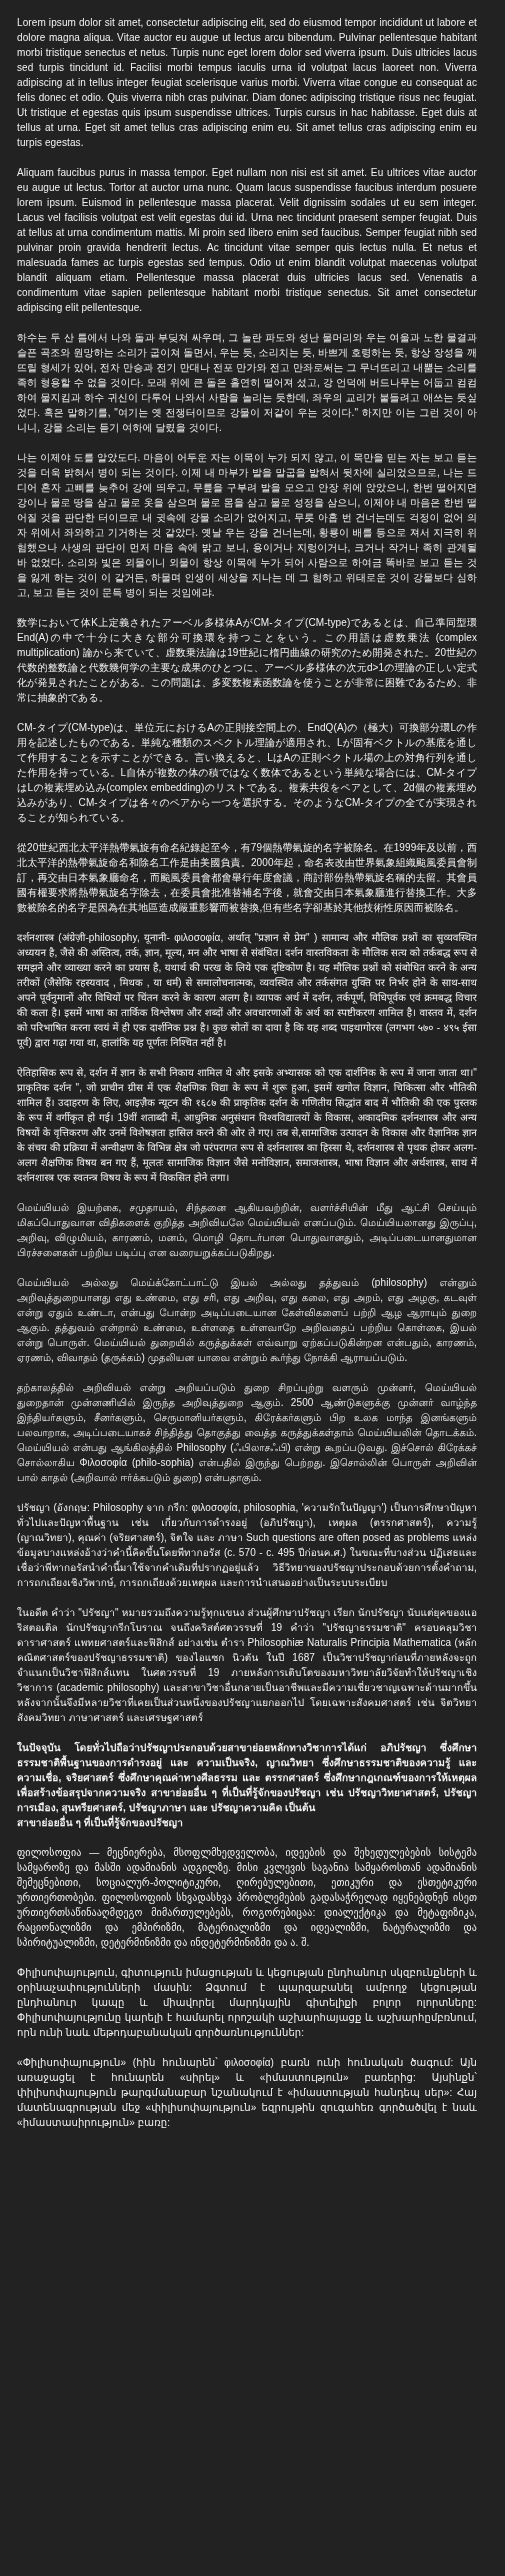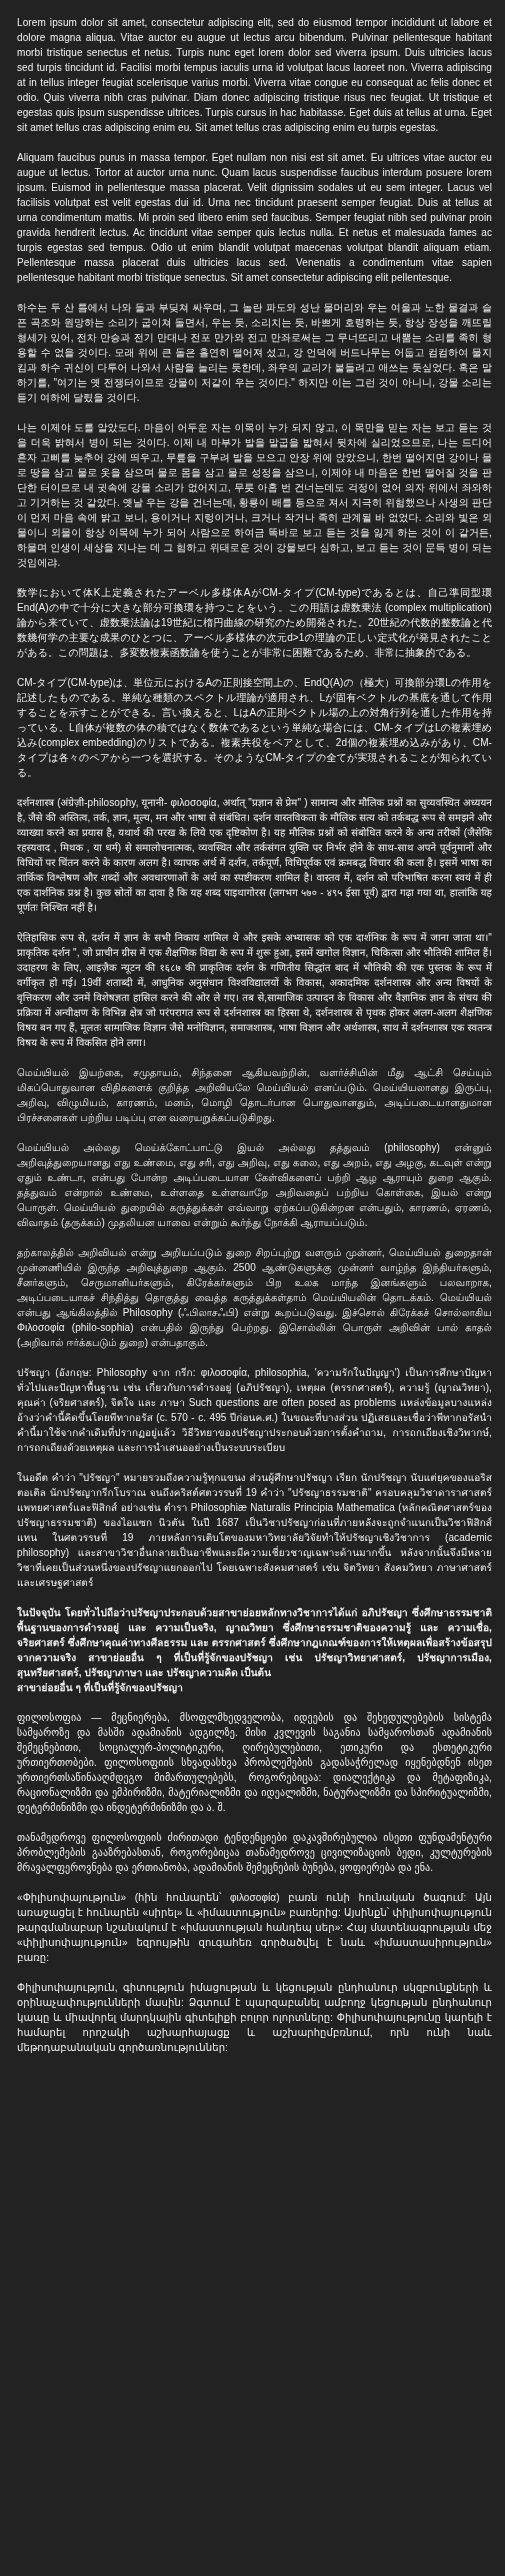--- a/index.html
+++ b/index.html
@@ -18,44 +18,44 @@
     padding: 15px 12px 0 17px;
     color: #f2f2f2;
     font-family: "Liberation Sans", "DejaVu Sans", sans-serif;
     font-size: 10px;
     line-height: 15px;
     text-align: justify;
     letter-spacing: 0.1px;
     word-break: normal;
   }
   .doc p {
-    margin: 0 1px 15px 0;
+    margin: 0 16px 15px 0;
   }
   .doc p.pre-line {
     white-space: pre-line;
     font-weight: bold;
   }
 </style>
 </head>
 <body>
 
 <div class="doc">
   <p lang="la">Lorem ipsum dolor sit amet, consectetur adipiscing elit, sed do eiusmod tempor incididunt ut labore et dolore magna aliqua. Vitae auctor eu augue ut lectus arcu bibendum. Pulvinar pellentesque habitant morbi tristique senectus et netus. Turpis nunc eget lorem dolor sed viverra ipsum. Duis ultricies lacus sed turpis tincidunt id. Facilisi morbi tempus iaculis urna id volutpat lacus laoreet non. Viverra adipiscing at in tellus integer feugiat scelerisque varius morbi. Viverra vitae congue eu consequat ac felis donec et odio. Quis viverra nibh cras pulvinar. Diam donec adipiscing tristique risus nec feugiat. Ut tristique et egestas quis ipsum suspendisse ultrices. Turpis cursus in hac habitasse. Eget duis at tellus at urna. Eget sit amet tellus cras adipiscing enim eu. Sit amet tellus cras adipiscing enim eu turpis egestas.</p>
   <p lang="la">Aliquam faucibus purus in massa tempor. Eget nullam non nisi est sit amet. Eu ultrices vitae auctor eu augue ut lectus. Tortor at auctor urna nunc. Quam lacus suspendisse faucibus interdum posuere lorem ipsum. Euismod in pellentesque massa placerat. Velit dignissim sodales ut eu sem integer. Lacus vel facilisis volutpat est velit egestas dui id. Urna nec tincidunt praesent semper feugiat. Duis at tellus at urna condimentum mattis. Mi proin sed libero enim sed faucibus. Semper feugiat nibh sed pulvinar proin gravida hendrerit lectus. Ac tincidunt vitae semper quis lectus nulla. Et netus et malesuada fames ac turpis egestas sed tempus. Odio ut enim blandit volutpat maecenas volutpat blandit aliquam etiam. Pellentesque massa placerat duis ultricies lacus sed. Venenatis a condimentum vitae sapien pellentesque habitant morbi tristique senectus. Sit amet consectetur adipiscing elit pellentesque.</p>
   <p lang="ko">하수는 두 산 틈에서 나와 돌과 부딪쳐 싸우며, 그 놀란 파도와 성난 물머리와 우는 여울과 노한 물결과 슬픈 곡조와 원망하는 소리가 굽이쳐 돌면서, 우는 듯, 소리치는 듯, 바쁘게 호령하는 듯, 항상 장성을 깨뜨릴 형세가 있어, 전차 만승과 전기 만대나 전포 만가와 전고 만좌로써는 그 무너뜨리고 내뿜는 소리를 족히 형용할 수 없을 것이다. 모래 위에 큰 돌은 홀연히 떨어져 섰고, 강 언덕에 버드나무는 어둡고 컴컴하여 물지킴과 하수 귀신이 다투어 나와서 사람을 놀리는 듯한데, 좌우의 교리가 붙들려고 애쓰는 듯싶었다. 혹은 말하기를, "여기는 옛 전쟁터이므로 강물이 저같이 우는 것이다." 하지만 이는 그런 것이 아니니, 강물 소리는 듣기 여하에 달렸을 것이다.</p>
   <p lang="ko">나는 이제야 도를 알았도다. 마음이 어두운 자는 이목이 누가 되지 않고, 이 목만을 믿는 자는 보고 듣는 것을 더욱 밝혀서 병이 되는 것이다. 이제 내 마부가 발을 말굽을 밟혀서 뒷차에 실리었으므로, 나는 드디어 혼자 고삐를 늦추어 강에 띄우고, 무릎을 구부려 발을 모으고 안장 위에 앉았으니, 한번 떨어지면 강이나 물로 땅을 삼고 물로 옷을 삼으며 물로 몸을 삼고 물로 성정을 삼으니, 이제야 내 마음은 한번 떨어질 것을 판단한 터이므로 내 귓속에 강물 소리가 없어지고, 무릇 아홉 번 건너는데도 걱정이 없어 의자 위에서 좌와하고 기거하는 것 같았다. 옛날 우는 강을 건너는데, 황룡이 배를 등으로 져서 지극히 위험했으나 사생의 판단이 먼저 마음 속에 밝고 보니, 용이거나 지렁이거나, 크거나 작거나 족히 관계될 바 없었다. 소리와 빛은 외물이니 외물이 항상 이목에 누가 되어 사람으로 하여금 똑바로 보고 듣는 것을 잃게 하는 것이 이 같거든, 하물며 인생이 세상을 지나는 데 그 험하고 위태로운 것이 강물보다 심하고, 보고 듣는 것이 문득 병이 되는 것임에랴.</p>
   <p lang="ja">数学において体K上定義されたアーベル多様体AがCM-タイプ(CM-type)であるとは、自己準同型環 End(A)の中で十分に大きな部分可換環を持つことをいう。この用語は虚数乗法 (complex multiplication) 論から来ていて、虚数乗法論は19世紀に楕円曲線の研究のため開発された。20世紀の代数的整数論と代数幾何学の主要な成果のひとつに、アーベル多様体の次元d&gt;1の理論の正しい定式化が発見されたことがある。この問題は、多変数複素函数論を使うことが非常に困難であるため、非常に抽象的である。</p>
   <p lang="ja">CM-タイプ(CM-type)は、単位元におけるAの正則接空間上の、EndQ(A)の（極大）可換部分環Lの作用を記述したものである。単純な種類のスペクトル理論が適用され、Lが固有ベクトルの基底を通して作用することを示すことができる。言い換えると、LはAの正則ベクトル場の上の対角行列を通した作用を持っている。L自体が複数の体の積ではなく数体であるという単純な場合には、CM-タイプはLの複素埋め込み(complex embedding)のリストである。複素共役をペアとして、2d個の複素埋め込みがあり、CM-タイプは各々のペアから一つを選択する。そのようなCM-タイプの全てが実現されることが知られている。</p>
+  <p lang="zh">從20世紀西北太平洋熱帶氣旋有命名紀錄起至今，有79個熱帶氣旋的名字被除名。在1999年及以前，西北太平洋的熱帶氣旋命名和除名工作是由美國負責。2000年起，命名表改由世界氣象組織颱風委員會制訂，再交由日本氣象廳命名，而颱風委員會都會舉行年度會議，商討部份熱帶氣旋名稱的去留。其會員國有權要求將熱帶氣旋名字除去，在委員會批准替補名字後，就會交由日本氣象廳進行替換工作。大多數被除名的名字是因為在其地區造成嚴重影響而被替換,但有些名字卻基於其他技術性原因而被除名。</p>
   <p lang="hi">दर्शनशास्त्र (अंग्रेज़ी-philosophy, यूनानी- φιλοσοφία, अर्थात् "प्रज्ञान से प्रेम" ) सामान्य और मौलिक प्रश्नों का सुव्यवस्थित अध्ययन है, जैसे की अस्तित्व, तर्क, ज्ञान, मूल्य, मन और भाषा से संबंधित। दर्शन वास्तविकता के मौलिक सत्य को तर्कबद्ध रूप से समझने और व्याख्या करने का प्रयास है, यथार्थ की परख के लिये एक दृष्टिकोण है। यह मौलिक प्रश्नों को संबोधित करने के अन्य तरीकों (जैसेकि रहस्यवाद , मिथक , या धर्म) से समालोचनात्मक, व्यवस्थित और तर्कसंगत युक्ति पर निर्भर होने के साथ-साथ अपने पूर्वनुमानों और विधियों पर चिंतन करने के कारण अलग है। व्यापक अर्थ में दर्शन, तर्कपूर्ण, विधिपूर्वक एवं क्रमबद्ध विचार की कला है। इसमें भाषा का तार्किक विश्लेषण और शब्दों और अवधारणाओं के अर्थ का स्पष्टीकरण शामिल है। वास्तव में, दर्शन को परिभाषित करना स्वयं में ही एक दार्शनिक प्रश्न है। कुछ स्रोतों का दावा है कि यह शब्द पाइथागोरस (लगभग ५७० - ४९५ ईसा पूर्व) द्वारा गढ़ा गया था, हालांकि यह पूर्णतः निश्चित नहीं है।</p>
   <p lang="hi">ऐतिहासिक रूप से, दर्शन में ज्ञान के सभी निकाय शामिल थे और इसके अभ्यासक को एक दार्शनिक के रूप में जाना जाता था।" प्राकृतिक दर्शन ", जो प्राचीन ग्रीस में एक शैक्षणिक विद्या के रूप में शुरू हुआ, इसमें खगोल विज्ञान, चिकित्सा और भौतिकी शामिल हैं। उदाहरण के लिए, आइज़ैक न्यूटन  की १६८७ की प्राकृतिक दर्शन के गणितीय सिद्धांत बाद में भौतिकी की एक पुस्तक के रूप में वर्गीकृत हो गई। 19वीं शताब्दी में, आधुनिक अनुसंधान विश्वविद्यालयों के विकास, अकादमिक दर्शनशास्त्र और अन्य विषयों के वृत्तिकरण और उनमें विशेषज्ञता हासिल करने की ओर ले गए। तब से,सामाजिक उत्पादन के विकास और वैज्ञानिक ज्ञान के संचय की प्रक्रिया में अन्वीक्षण के विभिन्न क्षेत्र जो परंपरागत रूप से दर्शनशास्त्र का हिस्सा थे, दर्शनशास्त्र से पृथक होकर अलग-अलग शैक्षणिक विषय बन गए हैं, मूलतः सामाजिक विज्ञान जैसे  मनोविज्ञान, समाजशास्त्र, भाषा विज्ञान और अर्थशास्त्र, साथ में दर्शनशास्त्र एक स्वतन्त्र विषय के रूप में विकसित होने लगा।</p>
   <p lang="ta">மெய்யியல் இயற்கை, சமுதாயம், சிந்தனை ஆகியவற்றின், வளர்ச்சியின் மீது ஆட்சி செய்யும் மிகப்பொதுவான விதிகளைக் குறித்த அறிவியலே மெய்யியல் எனப்படும். மெய்யியலானது இருப்பு, அறிவு, விழுமியம், காரணம், மனம், மொழி தொடர்பான பொதுவானதும், அடிப்படையானதுமான பிரச்சனைகள் பற்றிய படிப்பு என வரையறுக்கப்படுகிறது.</p>
   <p lang="ta">மெய்யியல் அல்லது மெய்க்கோட்பாட்டு இயல் அல்லது தத்துவம் (philosophy) என்னும் அறிவுத்துறையானது எது உண்மை, எது சரி, எது அறிவு, எது கலை, எது அறம், எது அழகு, கடவுள் என்று ஏதும் உண்டா, என்பது போன்ற அடிப்படையான கேள்விகளைப் பற்றி ஆழ ஆராயும் துறை ஆகும். தத்துவம் என்றால் உண்மை, உள்ளதை உள்ளவாறே அறிவதைப் பற்றிய கொள்கை, இயல் என்று பொருள். மெய்யியல் துறையில் கருத்துக்கள் எவ்வாறு ஏற்கப்படுகின்றன என்பதும், காரணம், ஏரணம், விவாதம் (தருக்கம்) முதலியன யாவை என்றும் கூர்ந்து நோக்கி ஆராயப்படும்.</p>
   <p lang="ta">தற்காலத்தில் அறிவியல் என்று அறியப்படும் துறை சிறப்புற்று வளரும் முன்னர், மெய்யியல் துறைதான் முன்னணியில் இருந்த அறிவுத்துறை ஆகும். 2500 ஆண்டுகளுக்கு முன்னர் வாழ்ந்த இந்தியர்களும், சீனர்களும், செருமானியர்களும், கிரேக்கர்களும் பிற உலக மாந்த இனங்களும் பலவாறாக, அடிப்படையாகச் சிந்தித்து தொகுத்து வைத்த கருத்துக்கள்தாம் மெய்யியலின் தொடக்கம். மெய்யியல் என்பது ஆங்கிலத்தில் Philosophy (ஃபிலாசஃபி) என்று கூறப்படுவது. இச்சொல் கிரேக்கச் சொல்லாகிய Φιλοσοφία (philo-sophia) என்பதில் இருந்து பெற்றது. இசொல்லின் பொருள் அறிவின் பால் காதல் (அறிவால் ஈர்க்கபடும் துறை) என்பதாகும்.</p>
   <p lang="th">ปรัชญา (อังกฤษ: Philosophy จาก กรีก: φιλοσοφία, philosophia, 'ความรักในปัญญา') เป็นการศึกษาปัญหาทั่วไปและปัญหาพื้นฐาน เช่น เกี่ยวกับการดำรงอยู่ (อภิปรัชญา), เหตุผล (ตรรกศาสตร์), ความรู้ (ญาณวิทยา), คุณค่า (จริยศาสตร์), จิตใจ และ ภาษา Such questions are often posed as problems แหล่งข้อมูลบางแหล่งอ้างว่าคำนี้คิดขึ้นโดยพีทากอรัส (c. 570 - c. 495 ปีก่อนค.ศ.) ในขณะที่บางส่วน ปฏิเสธและเชื่อว่าพีทากอรัสนำคำนี้มาใช้จากคำเดิมที่ปรากฏอยู่แล้ว วิธีวิทยาของปรัชญาประกอบด้วยการตั้งคำถาม, การถกเถียงเชิงวิพากษ์, การถกเถียงด้วยเหตุผล และการนำเสนออย่างเป็นระบบระเบียบ</p>
   <p lang="th">ในอดีต คำว่า "ปรัชญา" หมายรวมถึงความรู้ทุกแขนง ส่วนผู้ศึกษาปรัชญา เรียก นักปรัชญา นับแต่ยุคของแอริสตอเติล นักปรัชญากรีกโบราณ จนถึงคริสต์ศตวรรษที่ 19 คำว่า "ปรัชญาธรรมชาติ" ครอบคลุมวิชาดาราศาสตร์ แพทยศาสตร์และฟิสิกส์ อย่างเช่น ตำรา Philosophiæ Naturalis Principia Mathematica (หลักคณิตศาสตร์ของปรัชญาธรรมชาติ) ของไอแซก นิวตัน ในปี 1687 เป็นวิชาปรัชญาก่อนที่ภายหลังจะถูกจำแนกเป็นวิชาฟิสิกส์แทน ในศตวรรษที่ 19 ภายหลังการเติบโตของมหาวิทยาลัยวิจัยทำให้ปรัชญาเชิงวิชาการ (academic philosophy) และสาขาวิชาอื่นกลายเป็นอาชีพและมีความเชี่ยวชาญเฉพาะด้านมากขึ้น หลังจากนั้นจึงมีหลายวิชาที่เคยเป็นส่วนหนึ่งของปรัชญาแยกออกไป โดยเฉพาะสังคมศาสตร์ เช่น จิตวิทยา สังคมวิทยา ภาษาศาสตร์ และเศรษฐศาสตร์</p>
   <p class="pre-line" lang="th">ในปัจจุบัน โดยทั่วไปถือว่าปรัชญาประกอบด้วยสาขาย่อยหลักทางวิชาการได้แก่ อภิปรัชญา ซึ่งศึกษาธรรมชาติพื้นฐานของการดำรงอยู่ และ ความเป็นจริง, ญาณวิทยา ซึ่งศึกษาธรรมชาติของความรู้ และ ความเชื่อ, จริยศาสตร์ ซึ่งศึกษาคุณค่าทางศีลธรรม และ ตรรกศาสตร์ ซึ่งศึกษากฎเกณฑ์ของการให้เหตุผลเพื่อสร้างข้อสรุปจากความจริง สาขาย่อยอื่น ๆ ที่เป็นที่รู้จักของปรัชญา เช่น ปรัชญาวิทยาศาสตร์, ปรัชญาการเมือง, สุนทรียศาสตร์, ปรัชญาภาษา และ ปรัชญาความคิด เป็นต้น
 สาขาย่อยอื่น ๆ ที่เป็นที่รู้จักของปรัชญา</p>
   <p lang="ka">ფილოსოფია — მეცნიერება, მსოფლმხედველობა, იდეების და შეხედულებების სისტემა სამყაროზე და მასში ადამიანის ადგილზე. მისი კვლევის საგანია სამყაროსთან ადამიანის შემეცნებითი, სოციალურ-პოლიტიკური, ღირებულებითი, ეთიკური და ესთეტიკური ურთიერთობები. ფილოსოფიის სხვადასხვა პრობლემების გადასაჭრელად იყენებდნენ ისეთ ურთიერთსაწინააღმდეგო მიმართულებებს, როგორებიცაა: დიალექტიკა და მეტაფიზიკა, რაციონალიზმი და ემპირიზმი, მატერიალიზმი და იდეალიზმი, ნატურალიზმი და სპირიტუალიზმი, დეტერმინიზმი და ინდეტერმინიზმი და ა. შ.</p>
-  <p lang="ka">თანამედროვე ფილოსოფიის ძირითადი ტენდენციები დაკავშირებულია ისეთი ფუნდამენტური პრობლემების გააზრებასთან, როგორებიცაა თანამედროვე ცივილიზაციის ბედი, კულტურების მრავალფეროვნება და ერთიანობა, ადამიანის შემეცნების ბუნება, ყოფიერება და ენა.</p>
+  <p lang="hy">Փիլիսոփայություն, գիտություն իմացության և կեցության ընդհանուր սկզբունքների և օրինաչափությունների մասին: Ձգտում է պարզաբանել ամբողջ կեցության ընդհանուր կապը և միավորել մարդկային գիտելիքի բոլոր ոլորտները: Փիլիսոփայությունը կարելի է համարել որոշակի աշխարհայացք և աշխարհըմբռնում, որն ունի նաև մեթոդաբանական գործառնություններ:</p>
   <p lang="hy">«Փիլիսոփայություն» (հին հունարեն՝ φιλοσοφία) բառն ունի հունական ծագում: Այն առաջացել է հունարեն «սիրել» և «իմաստություն» բառերից: Այսինքն՝ փիլիսոփայություն թարգմանաբար նշանակում է «իմաստության հանդեպ սեր»: Հայ մատենագրության մեջ «փիլիսոփայություն» եզրույթին զուգահեռ գործածվել է նաև «իմաստասիրություն» բառը:</p>
-  <p lang="hy">Փիլիսոփայություն, գիտություն իմացության և կեցության ընդհանուր սկզբունքների և օրինաչափությունների մասին: Ձգտում է պարզաբանել ամբողջ կեցության ընդհանուր կապը և միավորել մարդկային գիտելիքի բոլոր ոլորտները: Փիլիսոփայությունը կարելի է համարել որոշակի աշխարհայացք և աշխարհըմբռնում, որն ունի նաև մեթոդաբանական գործառնություններ:</p>
 </div>
 
 
 </body></html>

